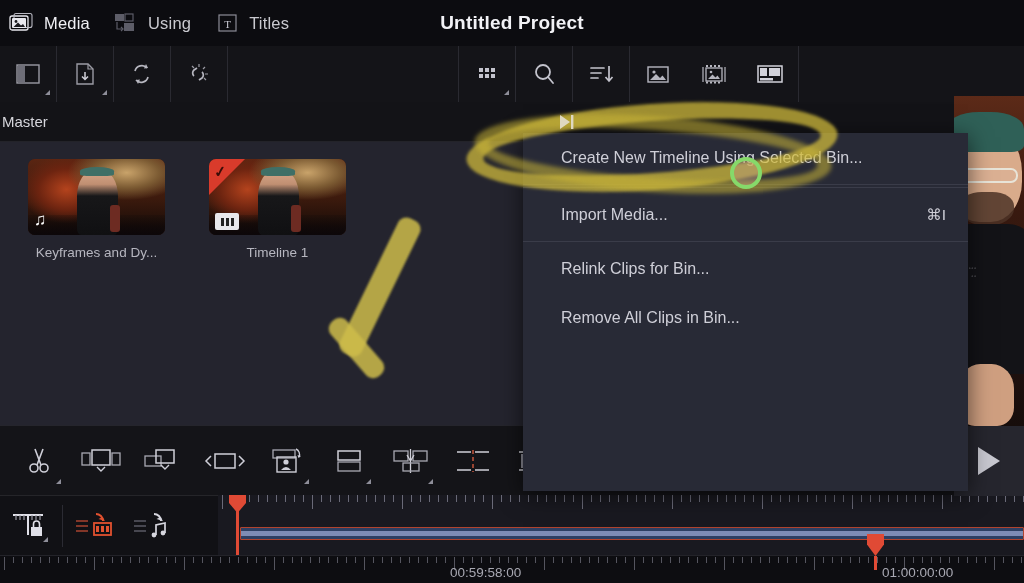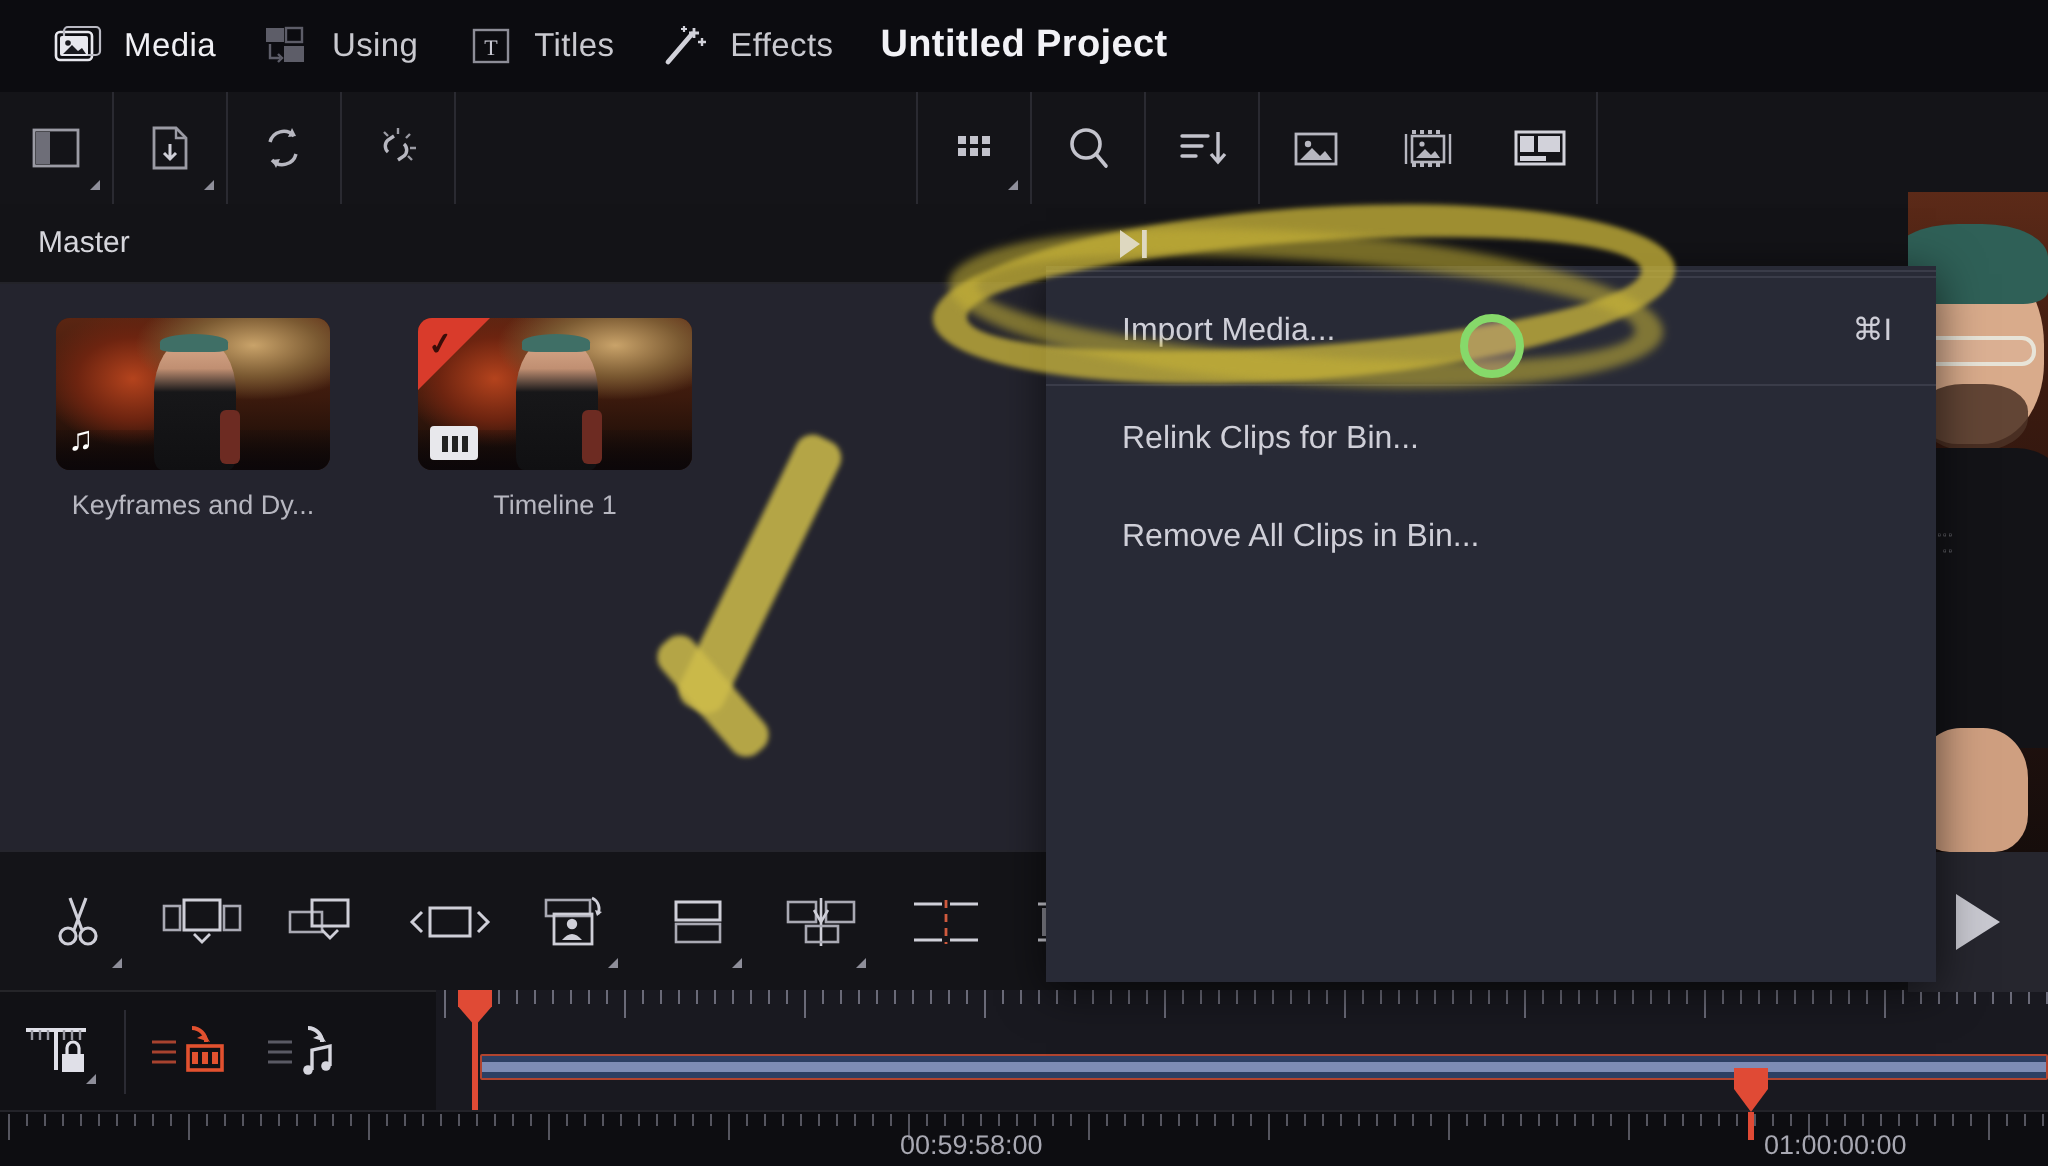--- a/index.html
+++ b/index.html
@@ -10,21 +10,21 @@
     overflow: hidden;
   }
   #app { position: relative; width: 1024px; height: 583px; background: #0b0b0e; }
 
   
   .topbar {
     position: absolute; left: 0; top: 0; width: 1024px; height: 46px;
     background: #0c0c10;
     display: flex; align-items: center;
   }
-  .topbar-items { display: flex; align-items: center; padding-left: 26px; gap: 0px; }
+  .topbar-items { display: flex; align-items: center; padding-left: 8px; gap: 0px; }
   .tb-item { display: flex; align-items: center; gap: 8px; padding: 0 13px 0 0; margin-right: 9px; }
   .tb-ico { width: 28px; height: 24px; display: flex; align-items: center; justify-content: center; }
   .tb-lbl { font-size: 16.5px; color: #c9c9cf; letter-spacing: .2px; }
   .tb-item.active .tb-lbl { color: #f0f0f4; }
   .topbar-title {
     position: absolute; left: 0; top: 0; width: 1024px; height: 46px;
     display: flex; align-items: center; justify-content: center;
     font-size: 19px; color: #f2f2f6; font-weight: bold; letter-spacing: .2px;
     pointer-events: none;
   }
@@ -46,21 +46,21 @@
   .tl-label {
     position: absolute; right: 0px; top: 46px; height: 56px;
     display: flex; align-items: center; padding-right: 4px;
     font-size: 17px; color: #f0f0f4; font-weight: bold; white-space: nowrap;
   }
 
   
   .masterbar {
     position: absolute; left: 0; top: 102px; width: 1024px; height: 40px;
     background: #131317; border-bottom: 1px solid #232329;
-    display: flex; align-items: center; padding-left: 19px;
+    display: flex; align-items: center; padding-left: 2px;
     font-size: 15px; color: #d6d6dc;
   }
 
   
   .binarea {
     position: absolute; left: 0; top: 142px; width: 1024px; height: 283px;
     background: #24242e;
   }
   .bin-items { display: flex; padding: 17px 0 0 28px; gap: 44px; }
   .bin-item { width: 137px; }
@@ -308,31 +308,20 @@
       <div class="tb-item">
         <span class="tb-ico">
           <svg width="27" height="22" viewBox="0 0 27 22">
             <rect x="5" y="3" width="17" height="16" fill="none" stroke="#8d8d97" stroke-width="1.2"></rect>
             <text x="13.5" y="15.5" font-size="11" fill="#c8c8d2" text-anchor="middle" font-family="Liberation Serif, serif">T</text>
           </svg>
         </span>
         <span class="tb-lbl">Titles</span>
       </div>
 
-      <div class="tb-item">
-        <span class="tb-ico">
-          <svg width="27" height="22" viewBox="0 0 27 22">
-            <path d="M4 19 L16 5" stroke="#d2d2da" stroke-width="2.4" stroke-linecap="round"></path>
-            <path d="M17 2 v5 M14.5 4.5 h5" stroke="#d2d2da" stroke-width="1.4"></path>
-            <path d="M21 7 v4 M19 9 h4" stroke="#d2d2da" stroke-width="1.2"></path>
-            <path d="M12 1 v3 M10.5 2.5 h3" stroke="#d2d2da" stroke-width="1.1"></path>
-          </svg>
-        </span>
-        <span class="tb-lbl">Effects</span>
-      </div>
 
     </div>
     <div class="topbar-title">Untitled Project</div>
   </div>
 
   <div class="icobar">
     <div class="ico-grp">
       <div class="ico-btn">
         <svg width="26" height="22" viewBox="0 0 26 22">
           <rect x="2" y="2" width="22" height="18" fill="none" stroke="#9b9ba4" stroke-width="1.4"></rect>
@@ -859,20 +848,23 @@
     <div class="torso"></div>
     <div class="shirt-txt">▫▫▫ ▫▫▫<br>▫▫▫▫ ▫▫</div>
     <div class="hand"></div>
   </div>
 
   <div class="play-area">
     <span class="play-tri"></span>
   </div>
 
   <div class="ctxmenu" id="ctxmenu">
+      <div class="mi">
+        <span>Create New Timeline Using Selected Bin...</span>
+      </div>
       <div class="mdiv"></div>
       <div class="mdiv"></div>
       <div class="mi">
         <span>Import Media...</span>
         <span class="sc">⌘I</span>
       </div>
       <div class="mdiv"></div>
       <div class="mi">
         <span>Relink Clips for Bin...</span>
       </div>

